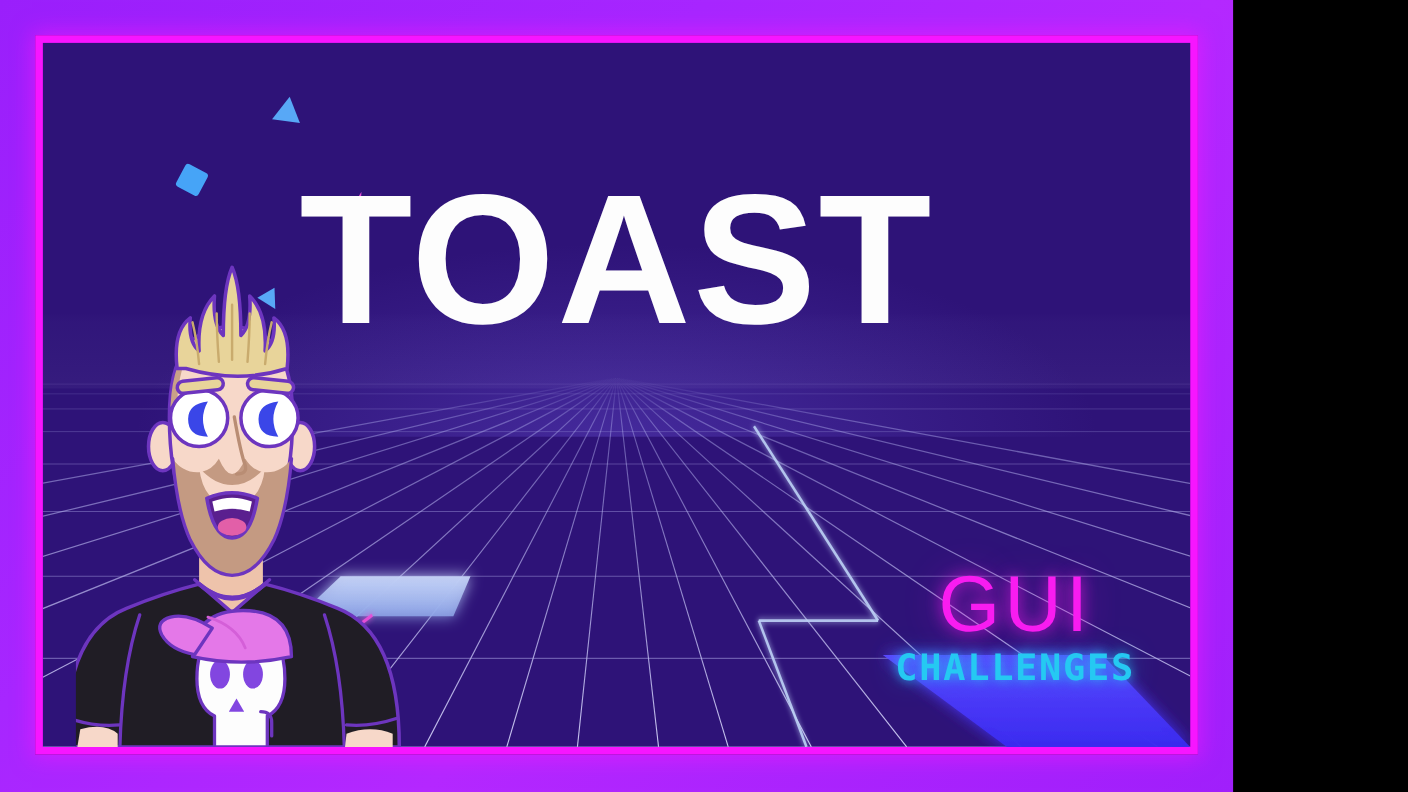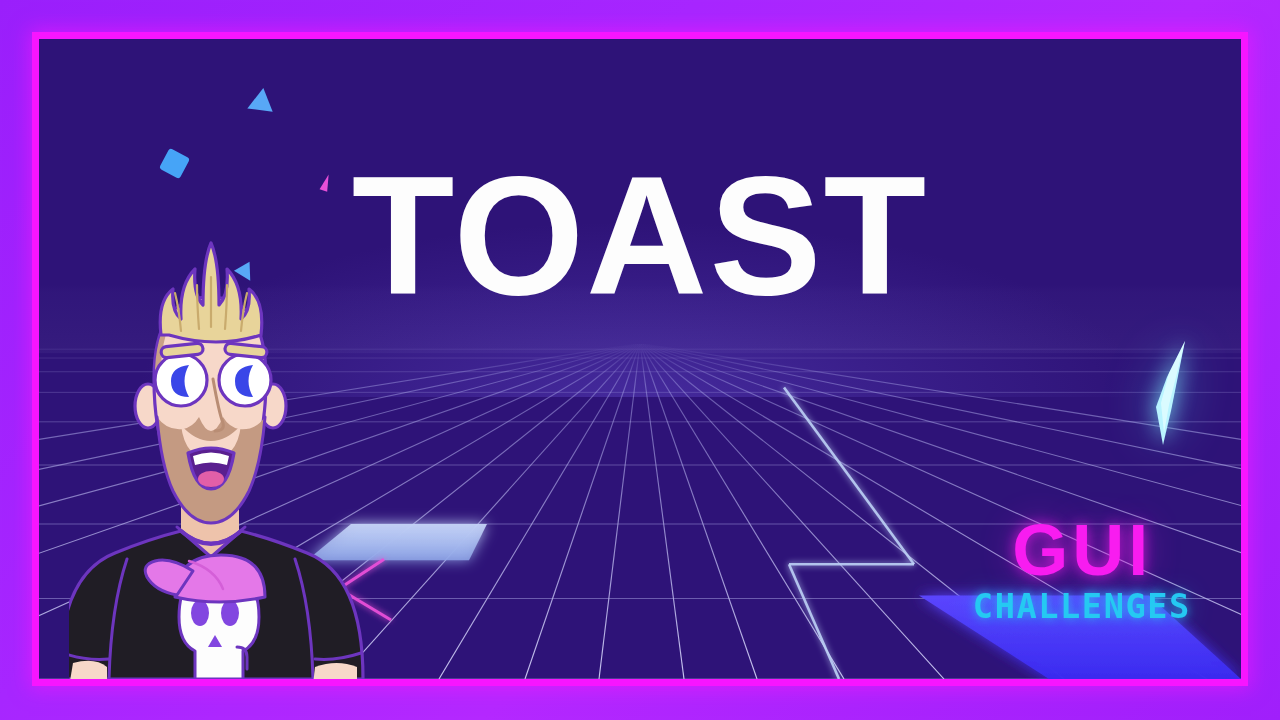--- a/index.html
+++ b/index.html
@@ -5,21 +5,21 @@
 <style>
   * { margin:0; padding:0; box-sizing:border-box; }
   html,body{ width:1280px; height:720px; overflow:hidden; background:#000; }
   body{
     font-family:"Liberation Sans", sans-serif;
     -webkit-font-smoothing:antialiased;
   }
 
   
   #stage{
-    position:relative; width:1280px; height:720px;
+    position:relative; width:1121px; height:720px;
     background:linear-gradient(135deg,#9a1ffb 0%,#a726ff 35%,#b428ff 60%,#a01ffb 100%);
     overflow:hidden;
   }
 
   
   #frame{
     position:absolute; left:32px; top:32px; right:32px; bottom:34px;
     border:7px solid #f715ff;
     background:#2e1378;
     overflow:hidden;
@@ -57,21 +57,21 @@
 
   
   #logo{
     position:absolute; right:52px; bottom:56px;
     text-align:center; line-height:1;
   }
   #logo-gui{
     display:block;
     color:#f81cf0;
     font-family:"Liberation Sans", sans-serif;
-    font-weight:700;
+    font-weight:400;
     font-size:72px;
     letter-spacing:4px;
     text-shadow:0 0 14px rgba(248,28,240,.75), 0 0 34px rgba(248,28,240,.45);
   }
   #logo-challenges{
     display:block;
     margin-top:4px;
     color:#25c9f2;
     font-family:"DejaVu Sans Mono", monospace;
     font-weight:700;

